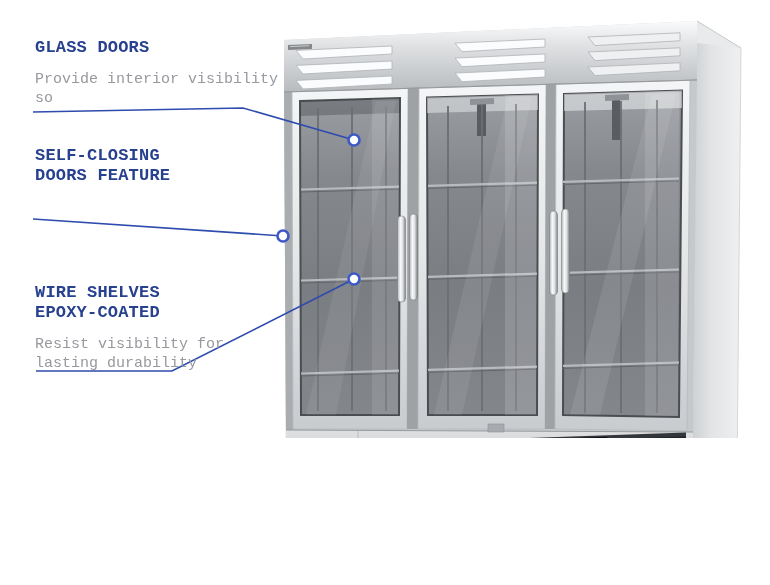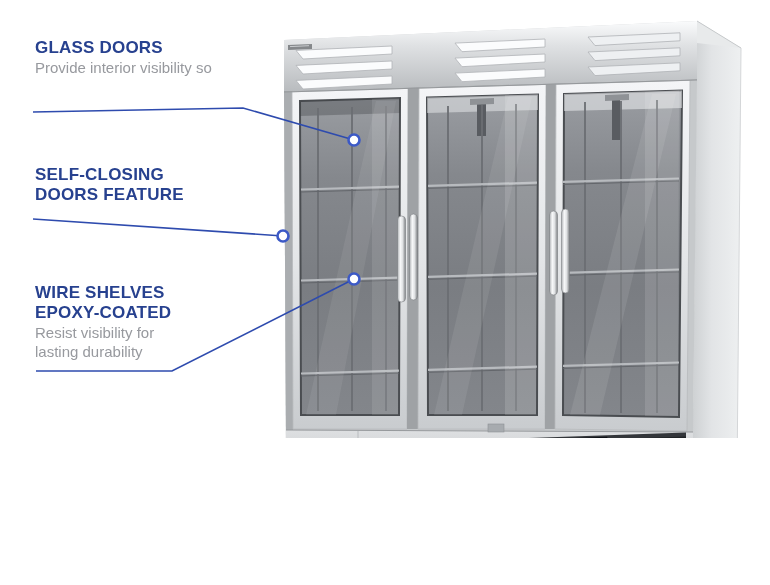--- a/index.html
+++ b/index.html
@@ -1,23 +1,23 @@
 <!DOCTYPE html>
 <html><head>
 <meta charset="utf-8">
 <style>
   html,body{margin:0;padding:0;background:#fff;}
   .canvas{
     position:relative;width:770px;height:438px;background:#ffffff;
-    font-family:Liberation Sans, sans-serif;overflow:hidden;
+    font-family:Liberation Mono, monospace;overflow:hidden;
   }
   .canvas > svg{position:absolute;left:0;top:0;}
   .callout{position:absolute;}
   .ct-line{color:#27418f;font-weight:700;font-size:17px;line-height:20px;letter-spacing:.2px;}
-  .cd-wrap{margin-top:0;}
+  .cd-wrap{margin-top:12px;}
   .cd-line{color:#97999e;font-size:15px;line-height:19px;}
 </style>
 </head>
 <body>
 
 <div class="canvas">
 
   <svg width="770" height="585" viewBox="0 0 770 585">
     <defs>
       <linearGradient id="grilleG" x1="0" y1="0" x2="0" y2="1">
@@ -233,21 +233,21 @@
 
   <div class="callout" style="left:35px;top:38px;width:250px;">
     <div>
       <div class="ct-line">GLASS DOORS</div>
     </div>
     <div class="cd-wrap">
       <div class="cd-line">Provide interior visibility so</div>
     </div>
   </div>
 
-  <div class="callout" style="left:35px;top:165px;width:200px;">
+  <div class="callout" style="left:35px;top:146px;width:200px;">
     <div>
       <div class="ct-line">SELF-CLOSING</div>
       <div class="ct-line">DOORS FEATURE</div>
     </div>
   </div>
 
   <div class="callout" style="left:35px;top:283px;width:200px;">
     <div>
       <div class="ct-line">WIRE SHELVES</div>
       <div class="ct-line">EPOXY-COATED</div>

